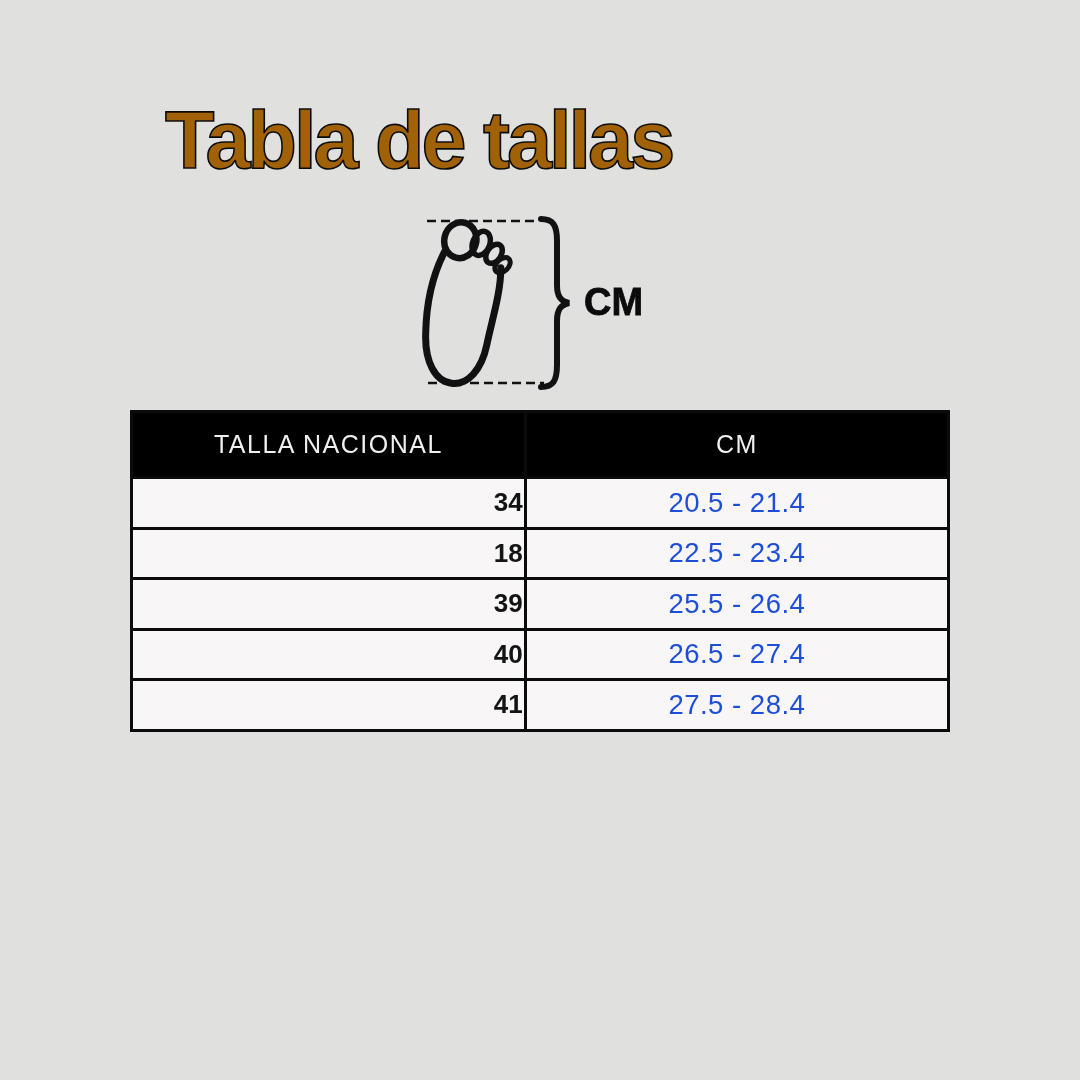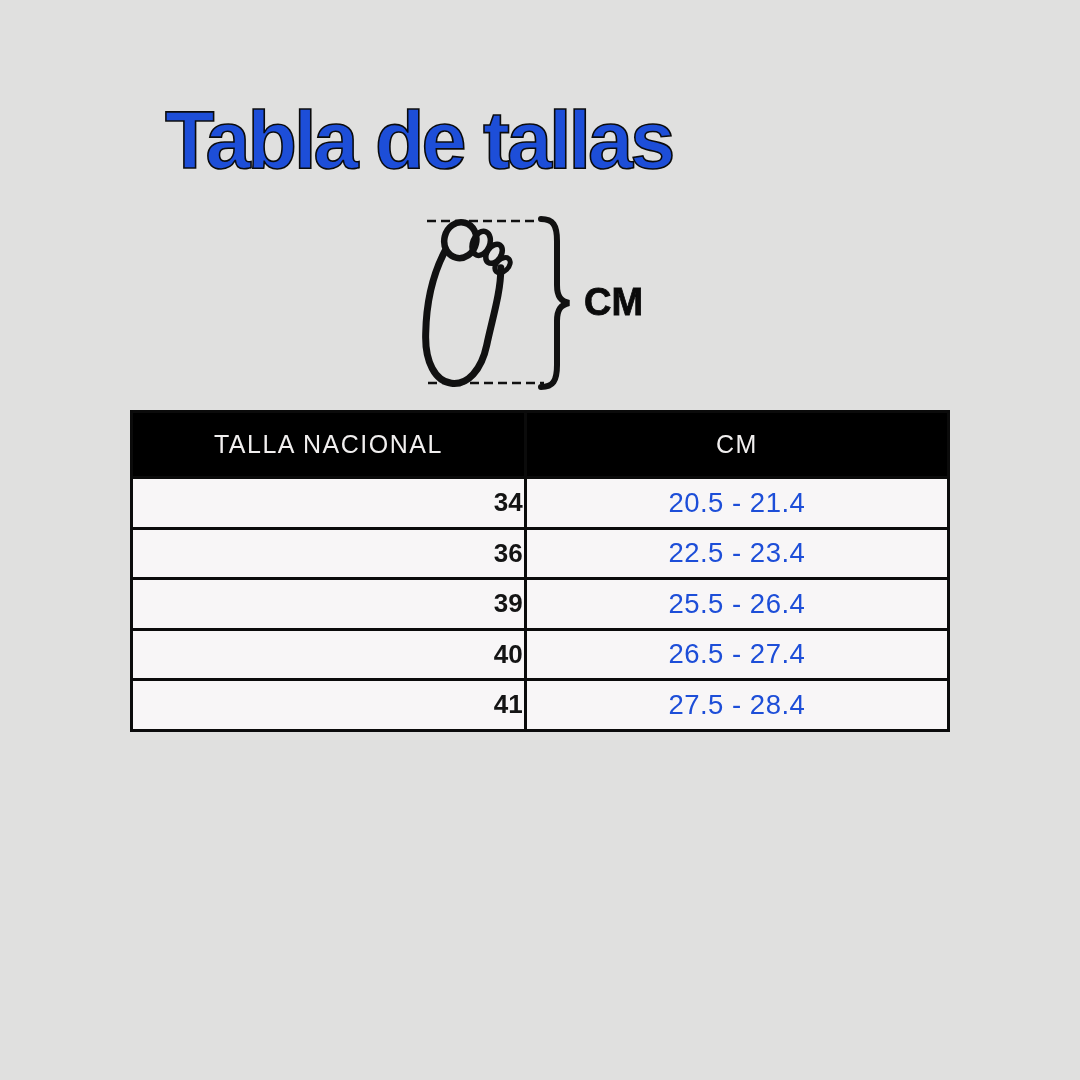--- a/index.html
+++ b/index.html
@@ -12,21 +12,21 @@
     overflow: hidden;
   }
   .title {
     position: absolute;
     left: 165px;
     top: 94px;
     margin: 0;
     font-size: 81px;
     font-weight: 800;
     letter-spacing: -3px;
-    color: #1d4ed8;
+    color: #a16207;
     -webkit-text-stroke: 1.6px #0b0b0b;
   }
   .measure-svg {
     position: absolute;
     left: 420px;
     top: 210px;
   }
   .unit-label {
     position: absolute;
     left: 584px;
@@ -108,21 +108,21 @@
         <th>TALLA NACIONAL</th>
         <th>CM</th>
       </tr>
     </thead>
     <tbody>
       <tr>
         <td class="cell-size">34</td>
         <td class="cell-cm">20.5 - 21.4</td>
       </tr>
       <tr>
-        <td class="cell-size">36</td>
+        <td class="cell-size">18</td>
         <td class="cell-cm">22.5 - 23.4</td>
       </tr>
       <tr>
         <td class="cell-size">39</td>
         <td class="cell-cm">25.5 - 26.4</td>
       </tr>
       <tr>
         <td class="cell-size">40</td>
         <td class="cell-cm">26.5 - 27.4</td>
       </tr>

